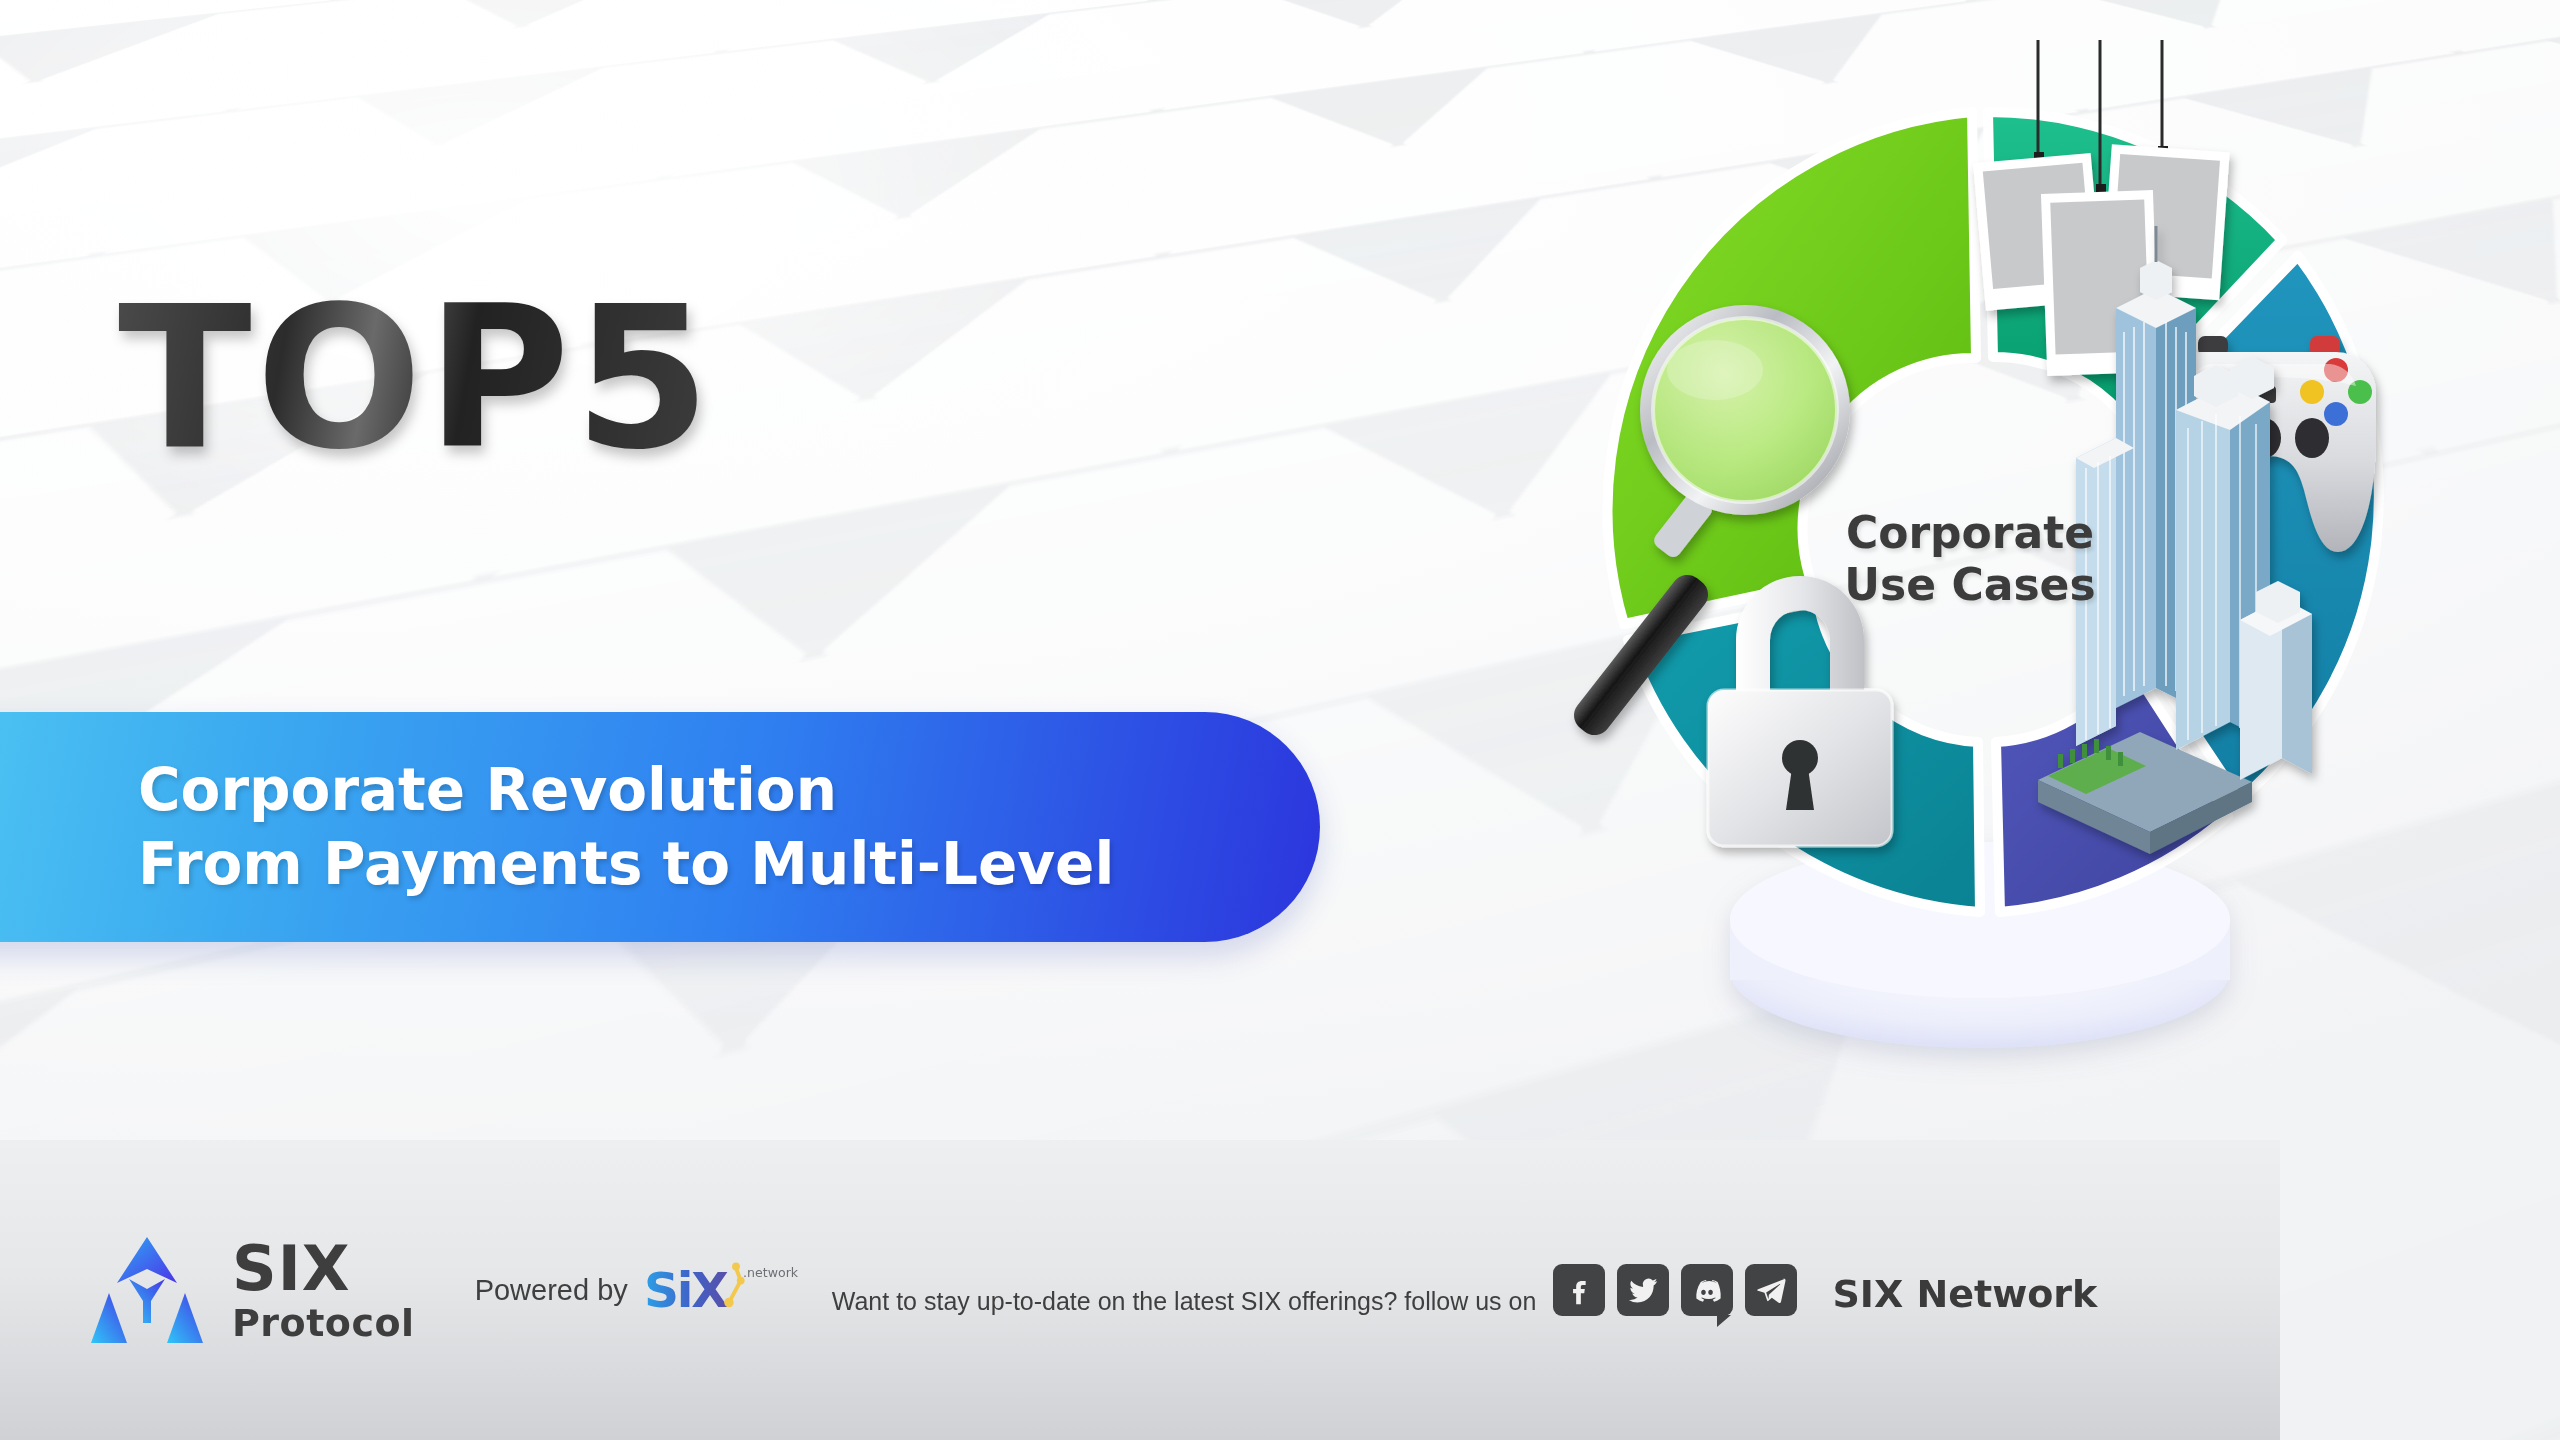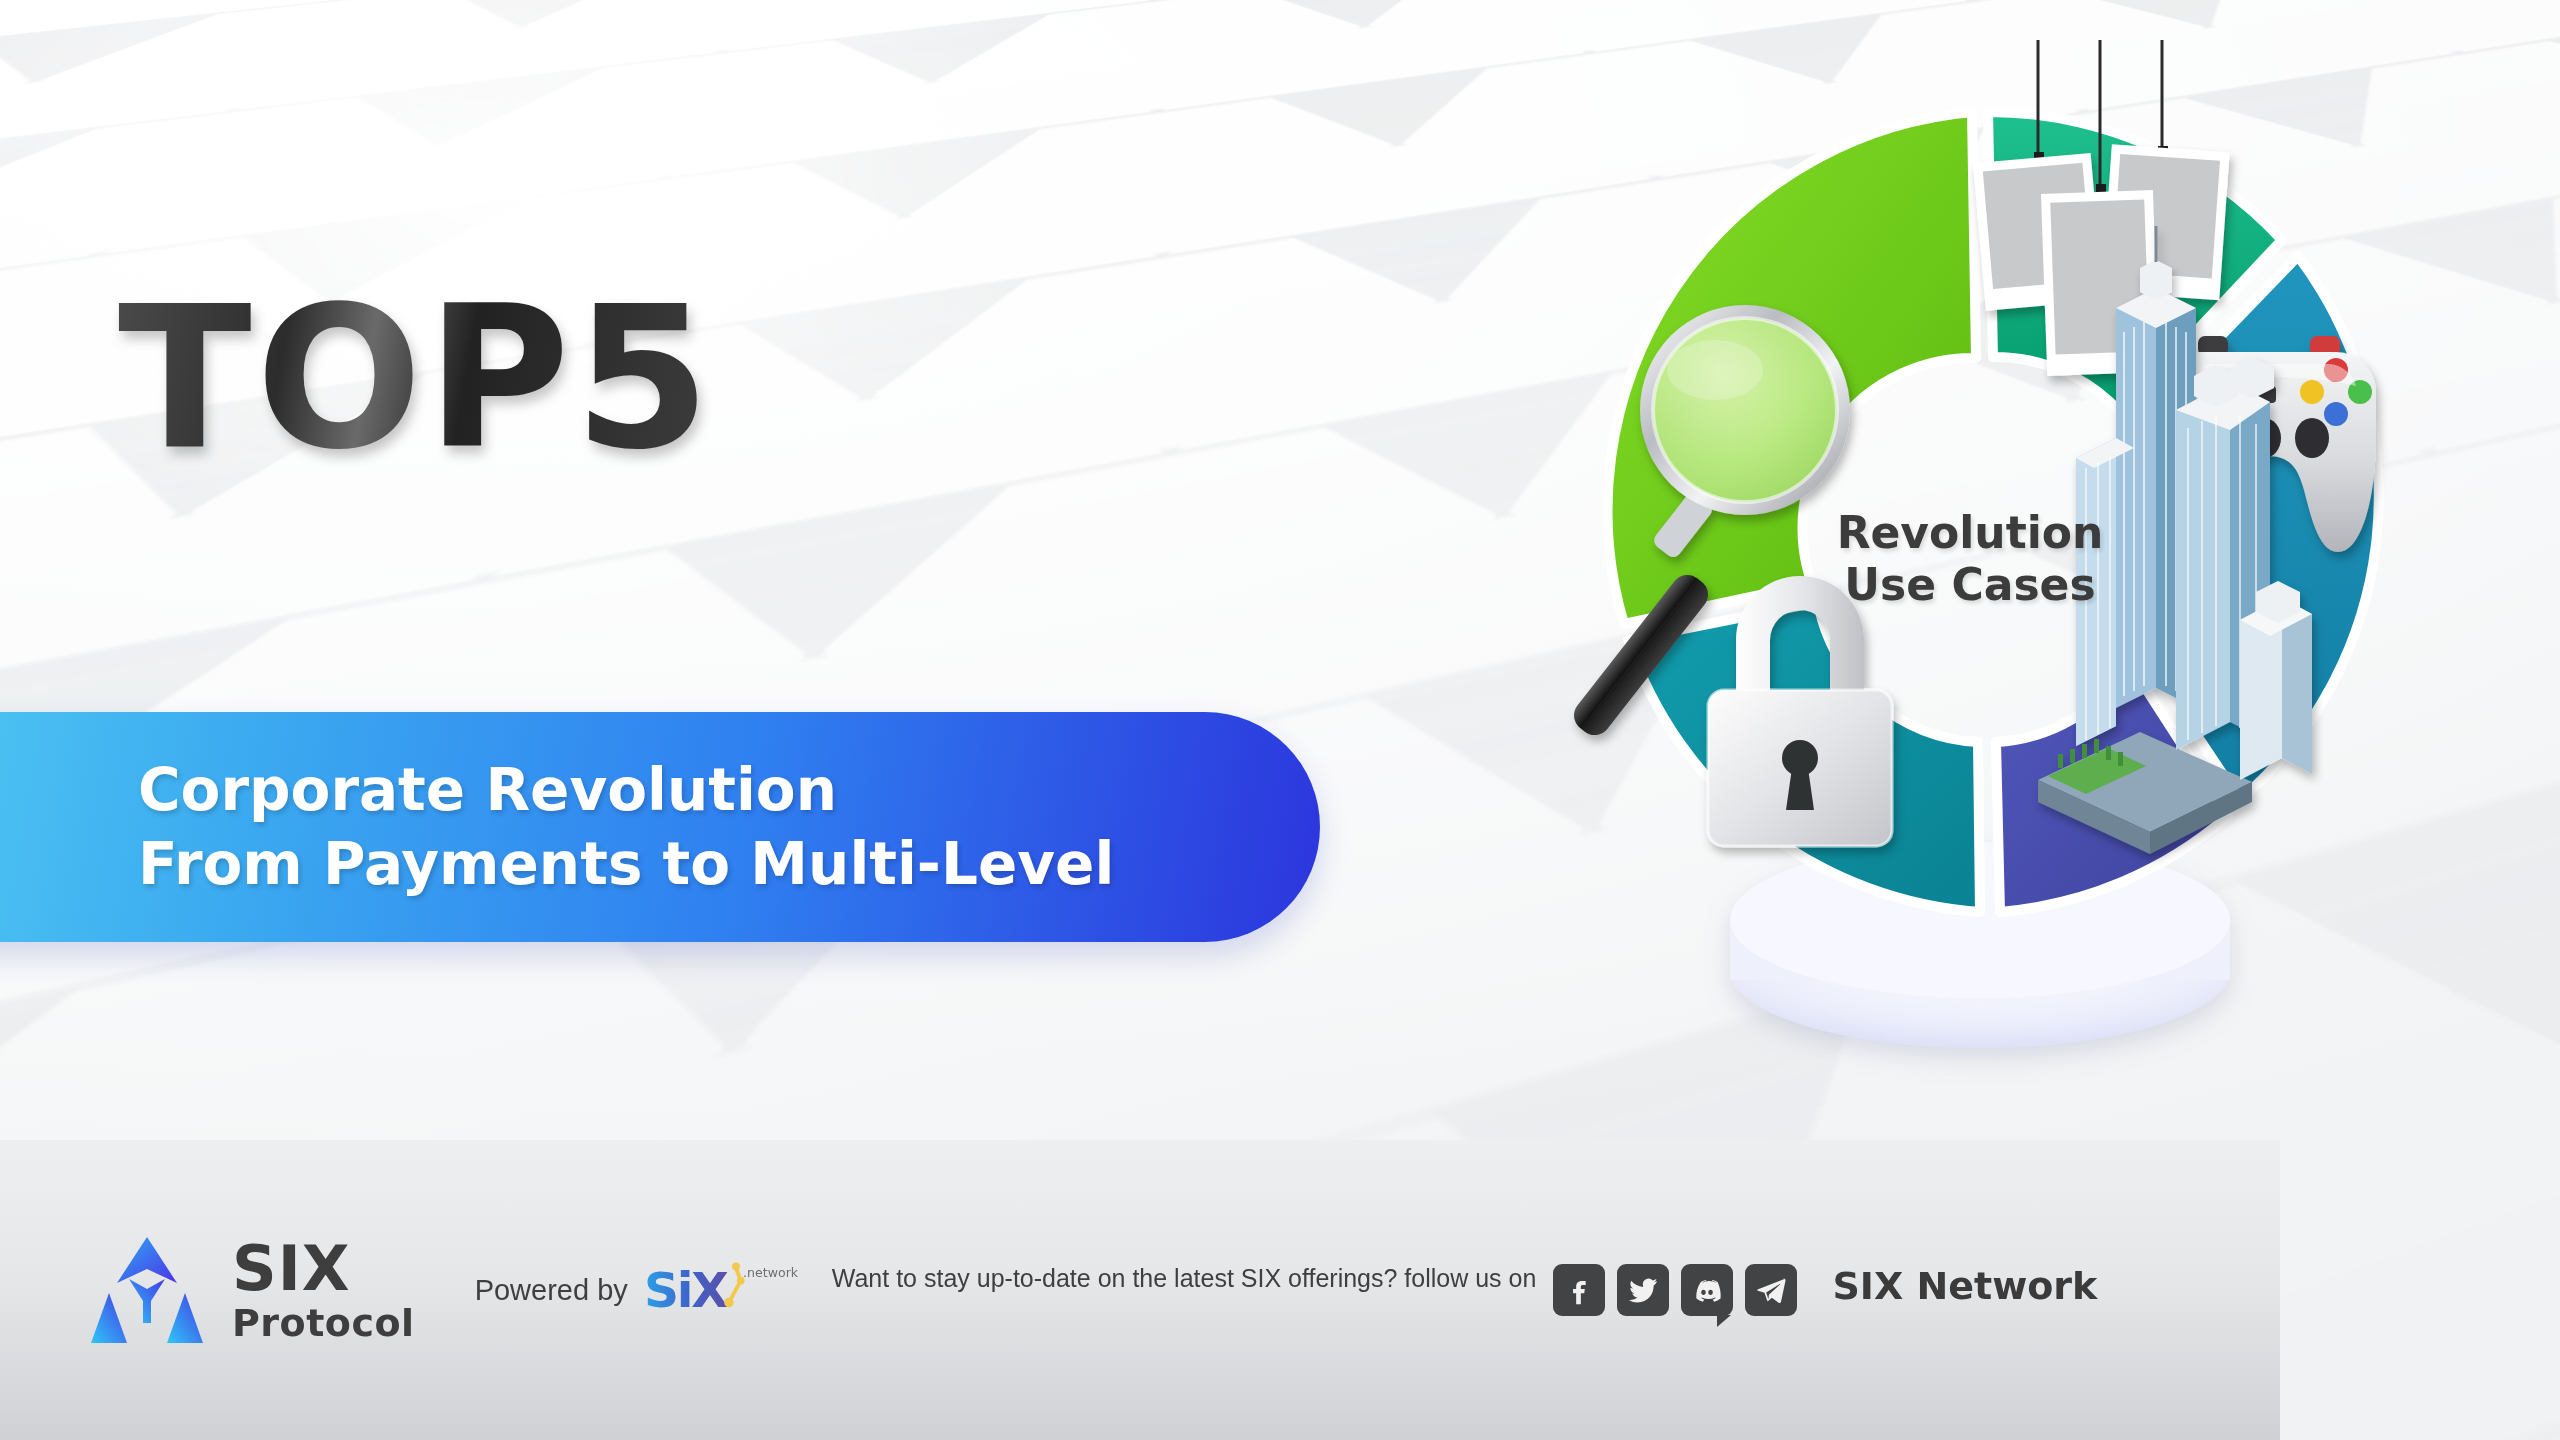--- a/index.html
+++ b/index.html
@@ -89,21 +89,21 @@
   .brand-mark svg{width:100%;height:100%;display:block;}
   .brand-words{line-height:1;}
   .brand-six{font-size:62px;font-weight:700;color:#3e3e3e;letter-spacing:1px;font-family:"DejaVu Sans",sans-serif;}
   .brand-protocol{font-size:38px;font-weight:700;color:#3e3e3e;letter-spacing:.5px;margin-top:4px;font-family:"DejaVu Sans",sans-serif;}
 
   .powered{display:flex;align-items:center;gap:16px;margin-left:60px;}
   .powered-label{font-size:29px;color:#3f3f3f;font-weight:400;}
   .six-network-logo{position:relative;width:118px;height:66px;}
   .six-network-logo svg{width:100%;height:100%;display:block;overflow:visible;}
 
-  .follow{display:flex;align-items:flex-start;margin-left:70px;gap:17px;}
+  .follow{display:flex;align-items:flex-end;margin-left:70px;gap:17px;}
   .follow-text{font-size:25px;color:#3f3f3f;white-space:nowrap;}
   .socials{display:flex;align-items:center;gap:12px;}
   .soc{
     width:52px;height:52px;border-radius:9px;background:#414344;
     display:flex;align-items:center;justify-content:center;position:relative;
   }
   .soc svg{width:34px;height:34px;fill:#f1f1f1;display:block;}
   .soc.discord::after{
     content:"";position:absolute;left:36px;bottom:-11px;
     width:0;height:0;border-left:14px solid #414344;border-bottom:12px solid transparent;
@@ -375,21 +375,21 @@
 
       <g filter="url(#tinyShadow)">
         <path d="M 296 600 a 64 64 0 0 1 128 0 v 58 h -34 v -58 a 30 30 0 0 0 -60 0 v 58 h -34 z" fill="url(#gShackle)"></path>
         <rect x="268" y="650" width="184" height="156" rx="16" fill="url(#gLock)"></rect>
         <rect x="268" y="650" width="184" height="156" rx="16" fill="none" stroke="#ffffff" stroke-opacity=".6" stroke-width="3"></rect>
         <circle cx="360" cy="718" r="18" fill="#2f3033"></circle>
         <path d="M 352 728 h 16 l 6 42 h -28 z" fill="#2f3033"></path>
       </g>
     </svg>
     <div class="donut-center-text">
-      <div>Revolution</div>
+      <div>Corporate</div>
       <div>Use Cases</div>
     </div>
   </div>
 
   <div class="footer">
     <div class="footer-inner">
 
       <div class="brand">
         <div class="brand-mark">
           <svg viewBox="0 0 120 118" aria-hidden="true">

